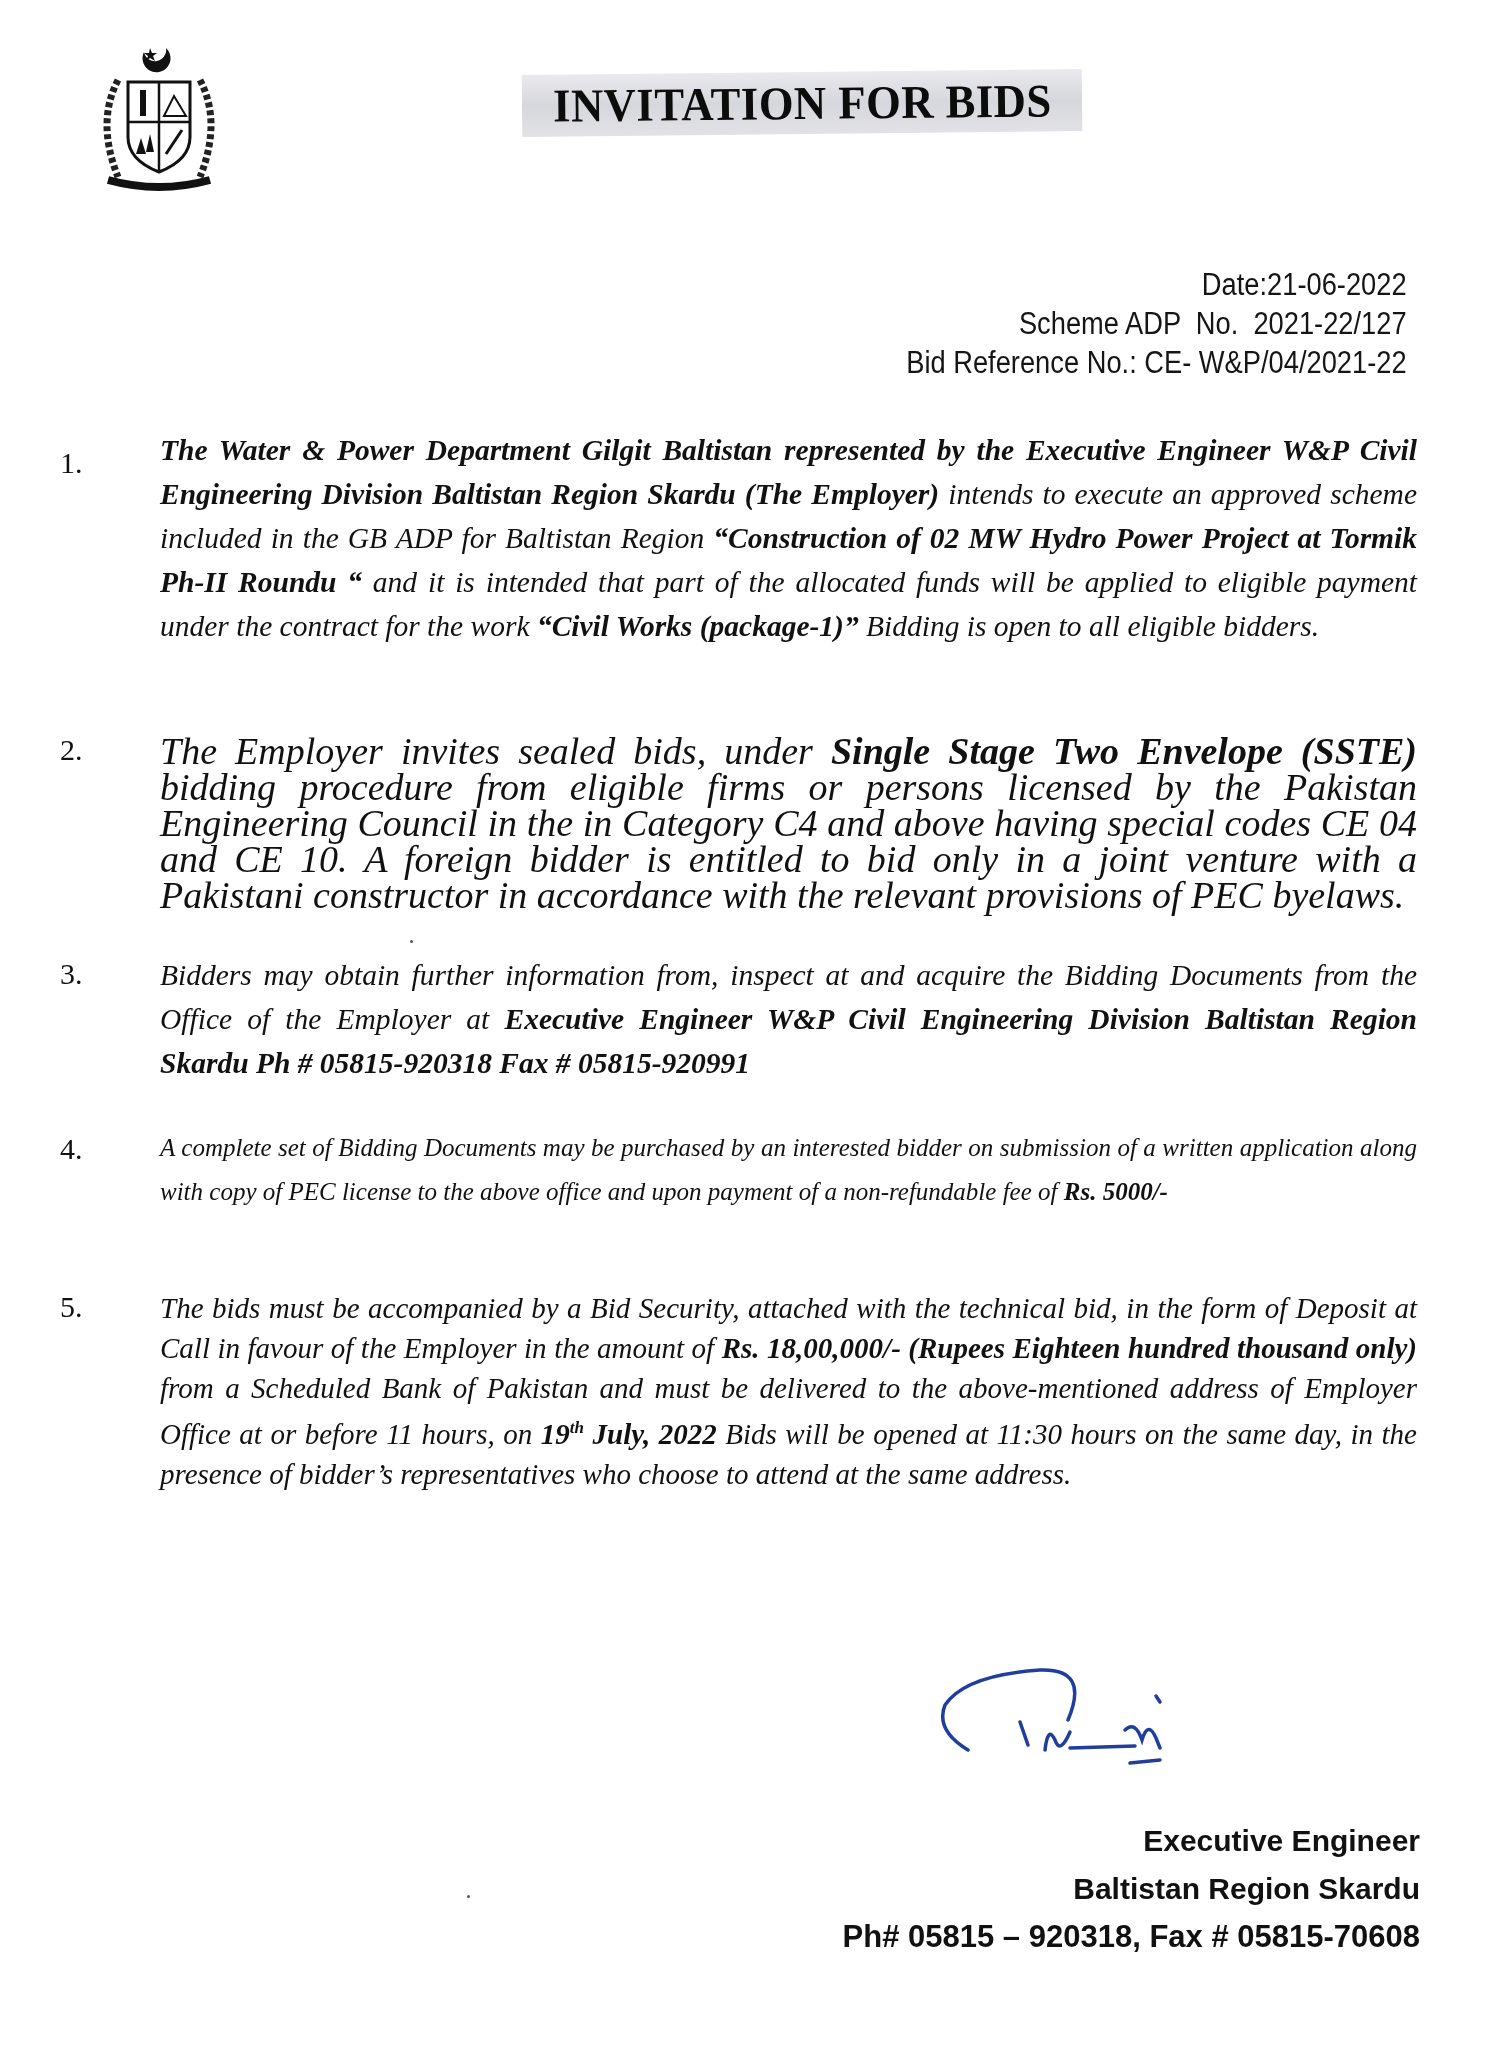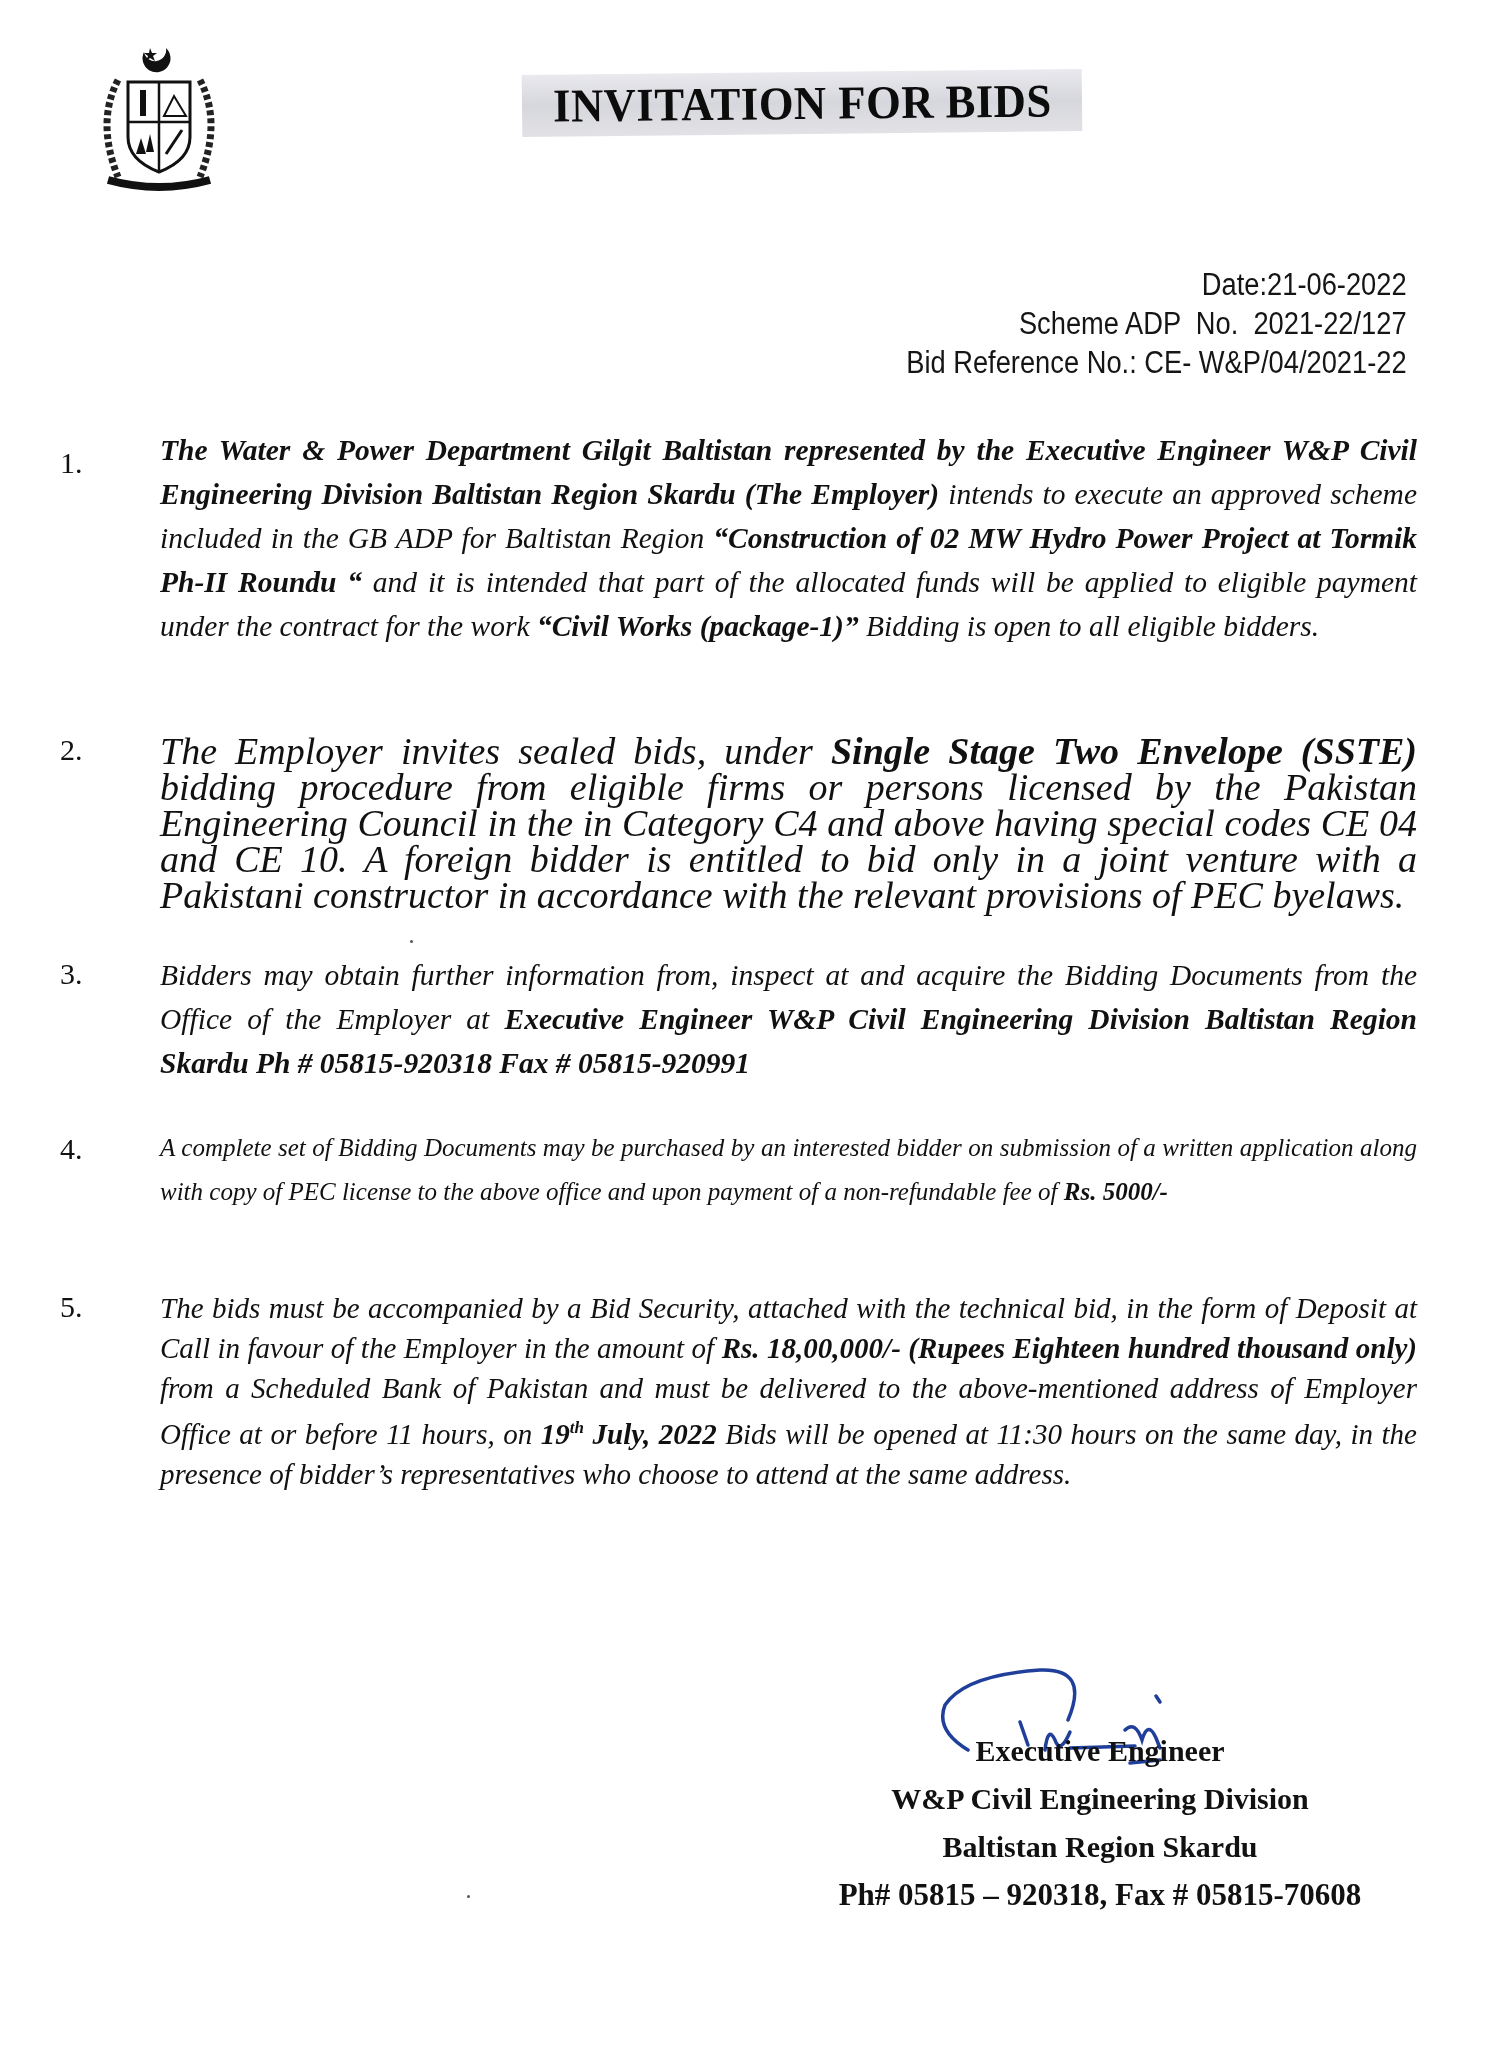--- a/index.html
+++ b/index.html
@@ -31,22 +31,22 @@
     font-size:29px; text-align:justify; text-align-last:left;font-style:italic;
   }
   .p1 .body-text { line-height:44px; font-family:"Liberation Serif", serif; font-size:29.5px; }
   .p2 .body-text { line-height:36px; font-size:38px; }
   .p3 .body-text { line-height:44px; font-size:29.5px; }
   .p4 .body-text { line-height:44px; font-size:25px; }
   .p5 .body-text { line-height:40px; font-size:29px; }
   b { font-weight:bold; }
   .sig-svg { position:absolute; left:920px; top:1650px; width:340px; height:130px; }
   .sig-block {
-    position:absolute; left:780px; top:1727px; width:640px; text-align:center;
-    font-family:Liberation Serif, serif; font-weight:bold; font-size:30px; line-height:48px;
+    position:absolute; left:780px; top:1817px; width:640px; text-align:right;
+    font-family:Liberation Sans, sans-serif; font-weight:bold; font-size:30px; line-height:48px;
   }
   .sig-block .ph { font-size:31px; }
   .dot { position:absolute; width:3px; height:3px; background:#555; border-radius:50%; }
 </style>
 </head>
 <body>
 
 <svg class="emblem" viewBox="0 0 160 150">
 
   <path d="M66 10 a14 14 0 1 0 22 -4 a11 11 0 1 1 -22 4z" fill="#111"></path>
@@ -106,19 +106,18 @@
     <path d="M100 72 L108 95"></path>
     <path d="M125 100 Q128 75 135 90 Q140 105 150 82"></path>
     <path d="M150 98 L215 96"></path>
     <path d="M205 80 Q215 70 222 90 Q228 70 236 88 L240 98"></path>
     <path d="M210 113 L240 110"></path>
     <path d="M236 46 L240 52"></path>
   </g>
 </svg>
 <div class="sig-block">
   <div>Executive Engineer</div>
-  <div>W&amp;P Civil Engineering Division</div>
   <div>Baltistan Region Skardu</div>
   <div class="ph">Ph# 05815 – 920318, Fax # 05815-70608</div>
 </div>
 
 <span class="dot" style="left:467px; top:1895px;"></span>
 <span class="dot" style="left:410px; top:940px;"></span>
 
 </body></html>

